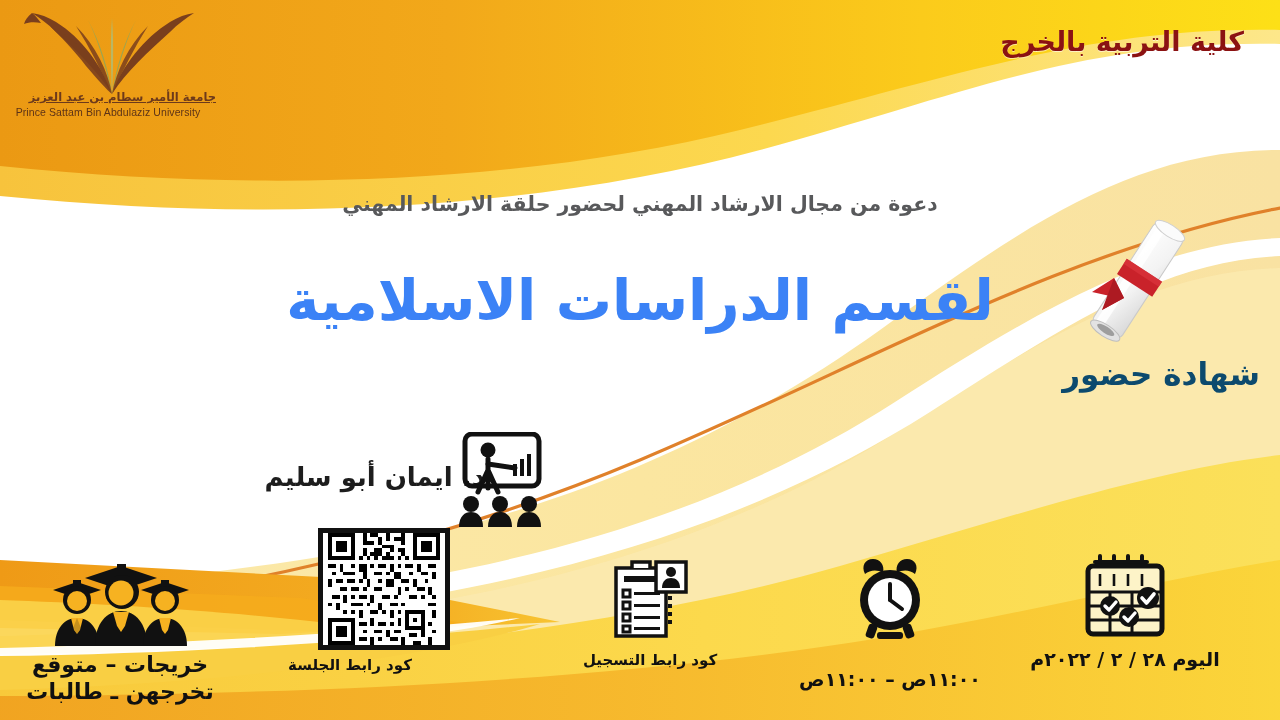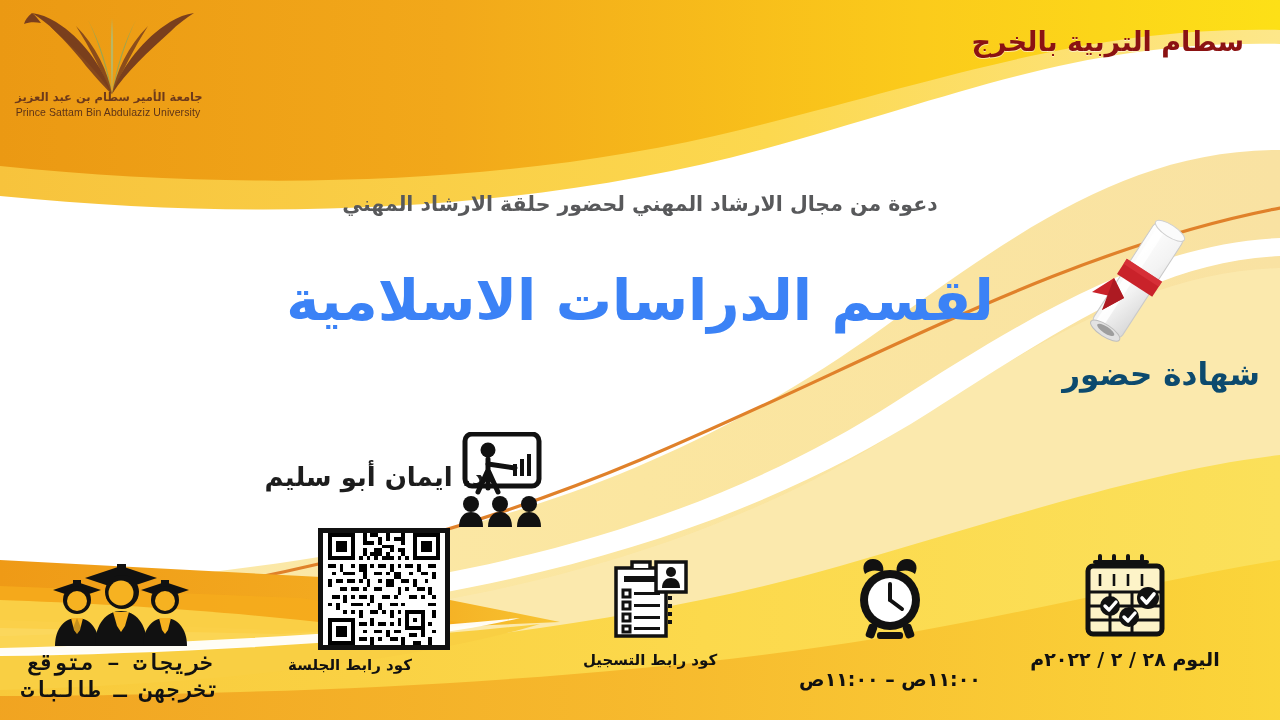--- a/index.html
+++ b/index.html
@@ -9,23 +9,24 @@
     font-family:"DejaVu Sans","Liberation Sans",sans-serif;
   }
   .poster{position:relative;width:1280px;height:720px;background:#fff;overflow:hidden;}
   .layer{position:absolute;left:0;top:0;width:1280px;height:720px;}
   svg.layer{display:block;}
 
   
   .logo-wrap{position:absolute;left:8px;top:2px;width:210px;height:128px;z-index:6;}
   .logo-mark{position:absolute;left:8px;top:0px;width:190px;height:96px;}
   .logo-ar{
-    position:absolute;left:1px;top:88px;width:200px;text-align:center;
+    position:absolute;left:8px;top:88px;width:200px;text-align:right;
     font-size:11.5px;font-weight:bold;color:#6d3a1b;letter-spacing:.3px;
     white-space:nowrap;
+    text-decoration:underline;
   }
   .logo-en{
     position:absolute;left:0;top:104px;width:200px;text-align:center;
     font-size:10.5px;color:#5d3317;letter-spacing:.1px;white-space:nowrap;
     font-family:"Liberation Sans",sans-serif;direction:ltr;
   }
 
   
   .header-right{
     position:absolute;right:36px;top:24px;z-index:7;text-align:center;
@@ -62,21 +63,21 @@
 
   
   .item{position:absolute;z-index:7;text-align:center;}
   .item .ic{position:relative;margin:0 auto;}
   .item .cap{
     font-size:15.5px;font-weight:bold;color:#111;line-height:1.2;white-space:nowrap;
   }
 
   .it-grad{right:1040px;top:556px;width:240px;}
   .it-grad .ic{width:175px;height:90px;}
-  .it-grad .cap{font-size:22px;line-height:1.22;white-space:normal;width:230px;margin:2px auto 10px;font-family:Liberation Mono, monospace;}
+  .it-grad .cap{font-size:22px;line-height:1.22;white-space:normal;width:230px;margin:2px auto 10px;}
 
   .it-session{right:830px;top:528px;width:200px;}
   .it-session .cap{margin-top:6px;font-size:15px;}
 
   .it-reg{right:530px;top:556px;width:200px;}
   .it-reg .ic{width:80px;height:85px;}
   .it-reg .cap{margin-top:6px;font-size:15px;}
 
   .it-time{right:280px;top:556px;width:220px;}
   .it-time .ic{width:70px;height:88px;}
@@ -185,21 +186,21 @@
       <g fill="#7a3f1d" opacity="0.85">
         <path d="M96,92 C100,70 112,44 132,24 C118,46 106,70 96,92 Z"></path>
         <path d="M96,92 C92,70 80,44 60,24 C74,46 86,70 96,92 Z"></path>
       </g>
     </svg>
     <div class="logo-ar">جامعة الأمير سطام بن عبد العزيز</div>
     <div class="logo-en">Prince Sattam Bin Abdulaziz University</div>
   </div>
 
   <div class="header-right">
-    <div>سطام التربية بالخرج</div>
+    <div>كلية التربية بالخرج</div>
   </div>
 
   <div class="invite-line">دعوة من مجال الارشاد المهني لحضور حلقة الارشاد المهني</div>
 
   <div class="main-title">لقسم الدراسات الاسلامية</div>
 
   <div class="cert-wrap">
     <svg class="cert-icon" viewBox="0 0 180 140">
       <defs>
         <linearGradient id="paperG" x1="0" y1="0" x2="1" y2="1">

